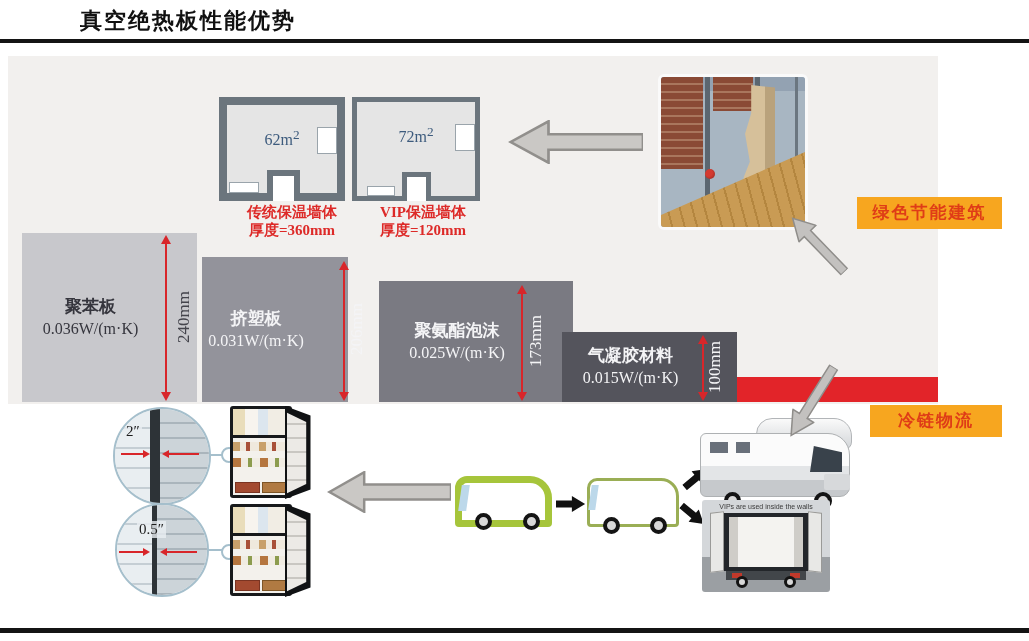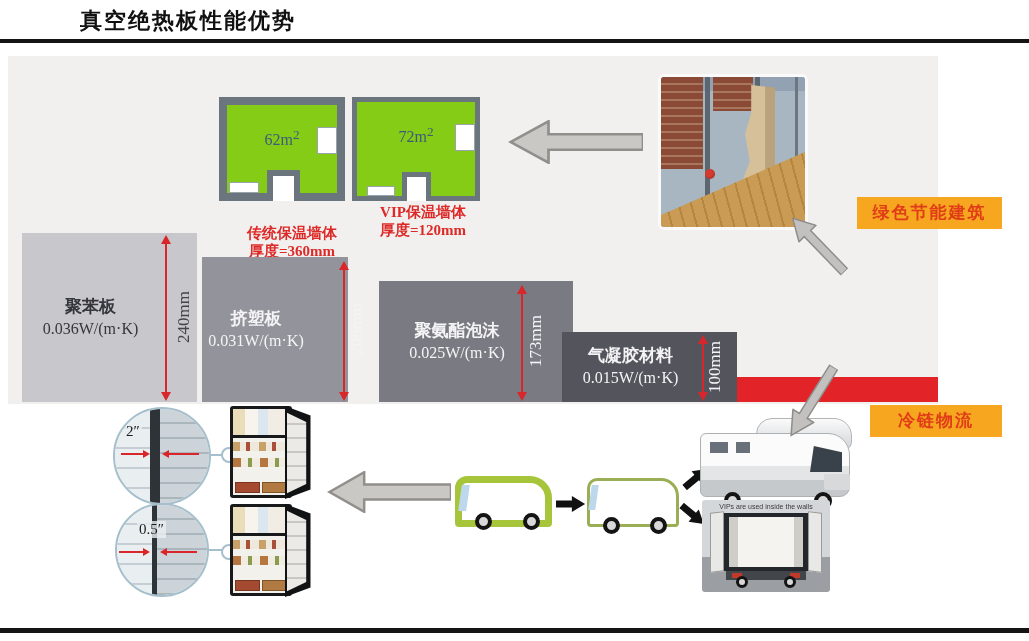--- a/index.html
+++ b/index.html
@@ -16,21 +16,21 @@
     font-weight:bold;font-size:22px;color:#111;letter-spacing:2px;
   }
   .rule{left:0;width:1029px;background:#141414;}
   .rule-top{top:39px;height:4px;}
   .rule-bottom{top:628px;height:5px;}
 
   
   .panel{left:8px;top:56px;width:930px;height:348px;background:#f2f0ee;}
 
   
-  .room{box-sizing:border-box;background:#84cc16;}
+  .room{box-sizing:border-box;background:#e5e5e5;}
   .room-1{left:219px;top:97px;width:126px;height:104px;border:8px solid #6b757d;}
   .room-2{left:352px;top:97px;width:128px;height:104px;border:5px solid #6b757d;}
   .room-area{
     position:absolute;left:0;right:0;top:22px;text-align:center;
     font-family:"Liberation Serif","DejaVu Serif",serif;
     font-size:16px;color:#3d5b7d;
   }
   .room-furn{position:absolute;background:#ffffff;border:1px solid #9aa4ab;box-sizing:border-box;}
   .furn-right{right:0;top:22px;width:20px;height:27px;}
   .furn-bottom{left:2px;bottom:0;width:30px;height:11px;}
@@ -38,21 +38,21 @@
   .door{
     position:absolute;background:#ffffff;box-sizing:border-box;
     border:6px solid #6b757d;border-bottom:none;
   }
   .door-1{left:40px;bottom:-8px;width:33px;height:31px;}
   .door-2{left:45px;bottom:-5px;width:29px;height:29px;border-width:5px;}
   .room-caption{
     font-family:"Liberation Serif","DejaVu Serif",serif;font-weight:bold;
     font-size:15px;color:#dd2a28;text-align:center;line-height:18px;width:132px;
   }
-  .cap-1{left:226px;top:203px;margin-top:21px;}
+  .cap-1{left:226px;top:203px;}
   .cap-2{left:357px;top:203px;text-align:center;}
 
   
   .bphoto{
     left:658px;top:74px;width:150px;height:156px;border:3px solid #fafafa;
     border-radius:6px;overflow:hidden;background:#a3b2c0;box-sizing:border-box;
   }
   .bp-wall{position:absolute;inset:0;
     background:
       linear-gradient(90deg,transparent 0 44px,#5b6670 44px 49px,transparent 49px 94px,#5b6670 94px 99px,transparent 99px 134px,#6b7680 134px 137px,transparent 137px),

